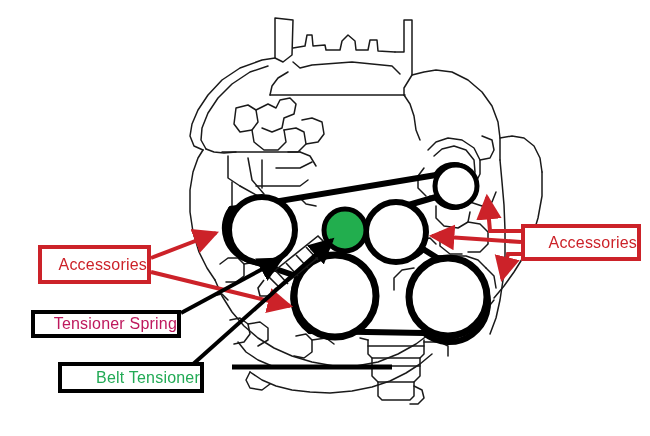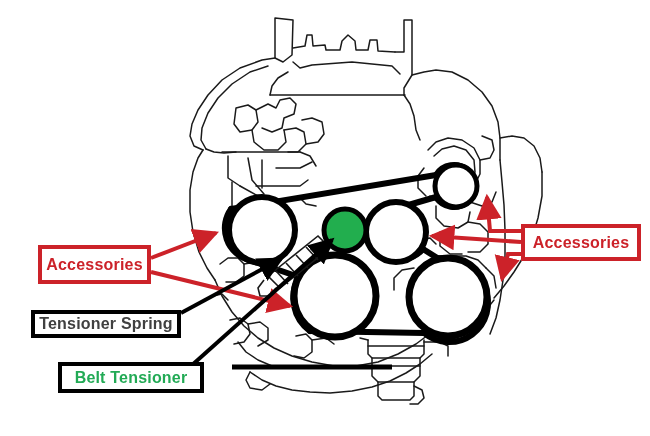--- a/index.html
+++ b/index.html
@@ -25,41 +25,41 @@
     left: 0; top: 0;
     width: 650px;
     height: 436px;
   }
   .label-box {
     position: absolute;
     box-sizing: border-box;
     background: #ffffff;
     display: flex;
     align-items: center;
-    justify-content: center;
-    font-weight: bold;
+    justify-content: flex-end;
+    font-weight: normal;
     letter-spacing: 0.2px;
     white-space: nowrap;
   }
   #label-accessories-left {
     left: 38px; top: 245px; width: 113px; height: 39px;
     border: 4px solid #cc2229;
     color: #cc2229;
     font-size: 16px;
   }
   #label-accessories-right {
     left: 521px; top: 224px; width: 120px; height: 37px;
     border: 4px solid #cc2229;
     color: #cc2229;
     font-size: 16px;
   }
   #label-tensioner-spring {
     left: 31px; top: 310px; width: 150px; height: 28px;
     border: 4px solid #000000;
-    color: #404040;
+    color: #be185d;
     font-size: 16px;
   }
   #label-belt-tensioner {
     left: 58px; top: 362px; width: 146px; height: 31px;
     border: 4px solid #000000;
     color: #22aa55;
     font-size: 16px;
   }
 </style>
 </head>

